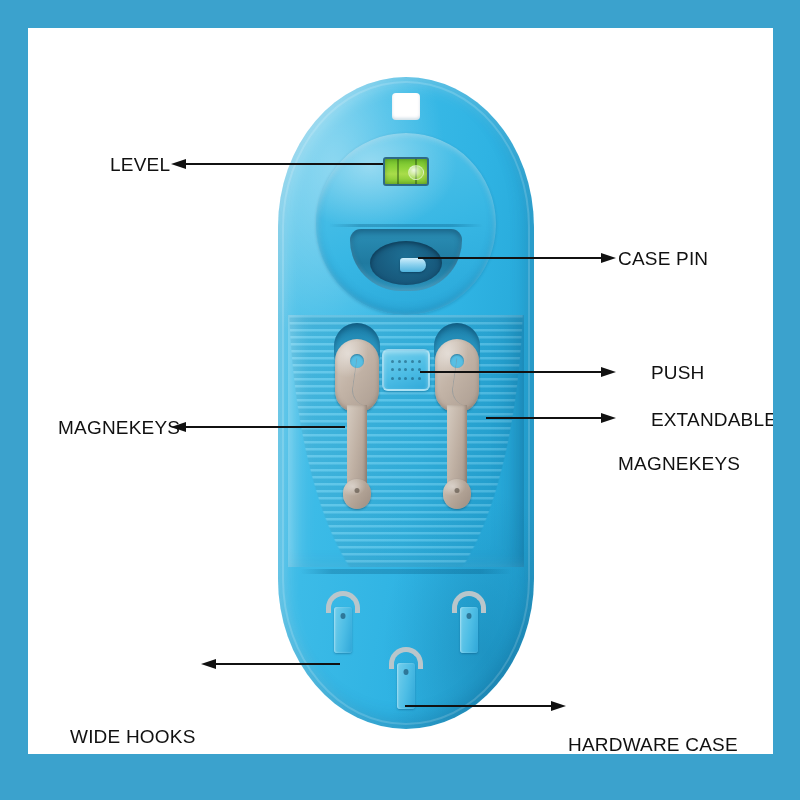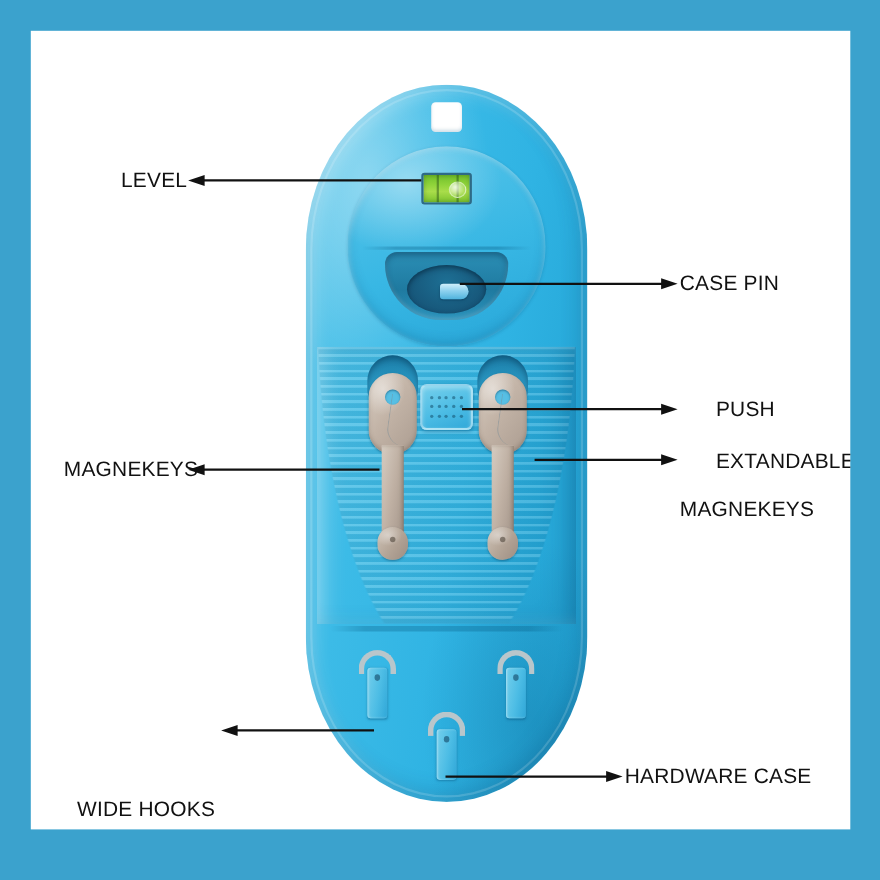--- a/index.html
+++ b/index.html
@@ -510,16 +510,16 @@
 
     <div class="label" style="left:590px; top:219px;">CASE PIN</div>
 
     <div class="label" style="left:590px; top:310px;">
       <span>PUSH</span><br>
       <span>EXTANDABLE</span>
     </div>
 
     <div class="label" style="left:590px; top:379px;margin-top:45px;">MAGNEKEYS</div>
 
-    <div class="label" style="left:540px; top:667px;">HARDWARE CASE</div>
+    <div class="label" style="left:540px; top:705px;">HARDWARE CASE</div>
 
   </div>
 </div>
 
 </body></html>

